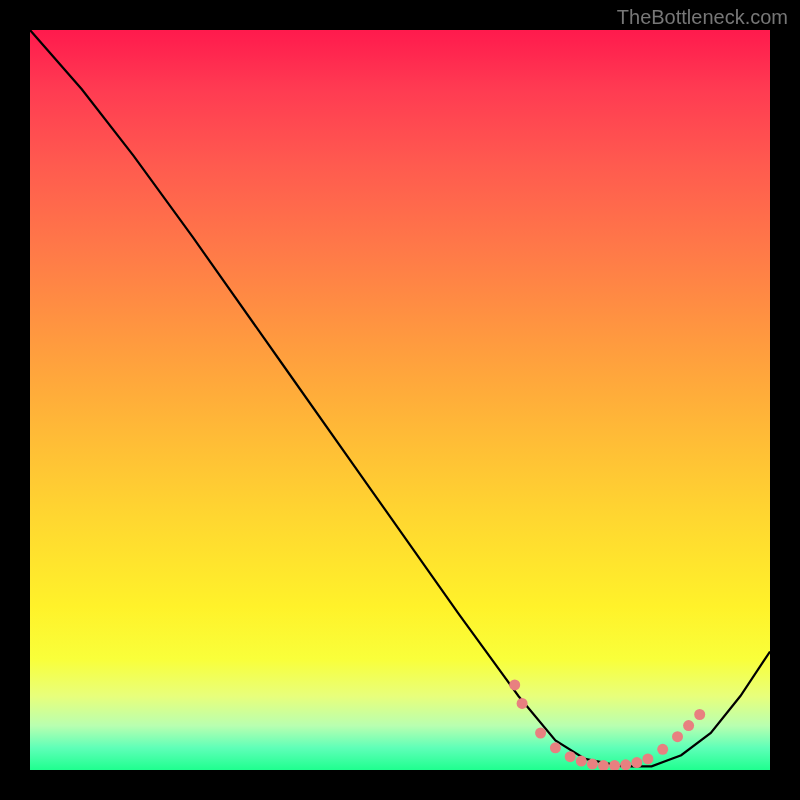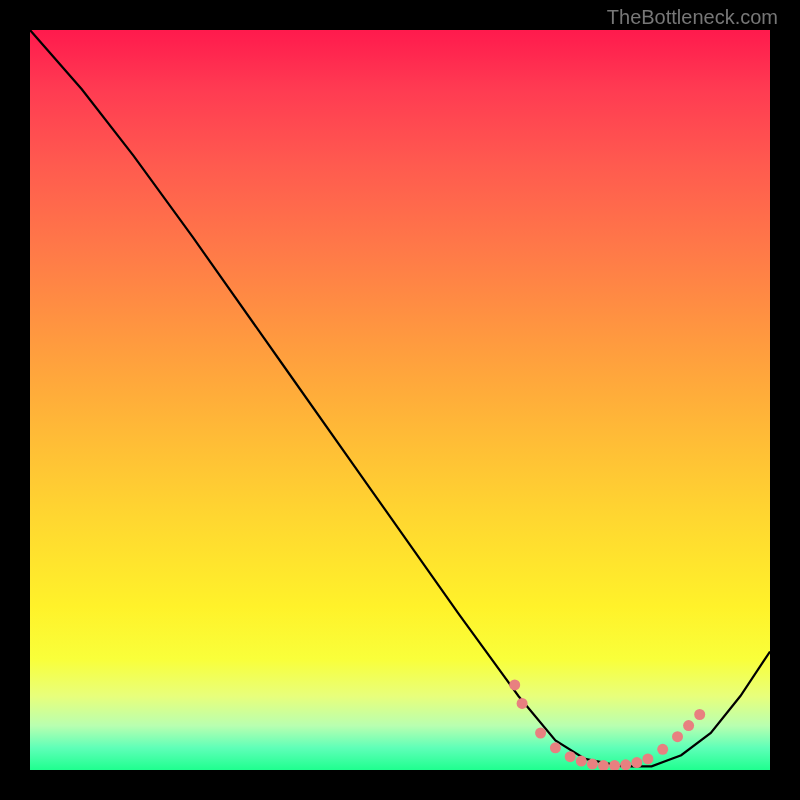--- a/index.html
+++ b/index.html
@@ -6,21 +6,21 @@
   body {
     width: 800px;
     height: 800px;
     background: #000;
     position: relative;
     font-family: Arial, sans-serif;
   }
   .attribution {
     position: absolute;
     top: 6px;
-    right: 22px;
+    right: 12px;
     color: #777;
     font-size: 20px;
     font-weight: normal;
     z-index: 10;
   }
   .plot-area {
     position: absolute;
     left: 30px;
     top: 30px;
     width: 740px;

